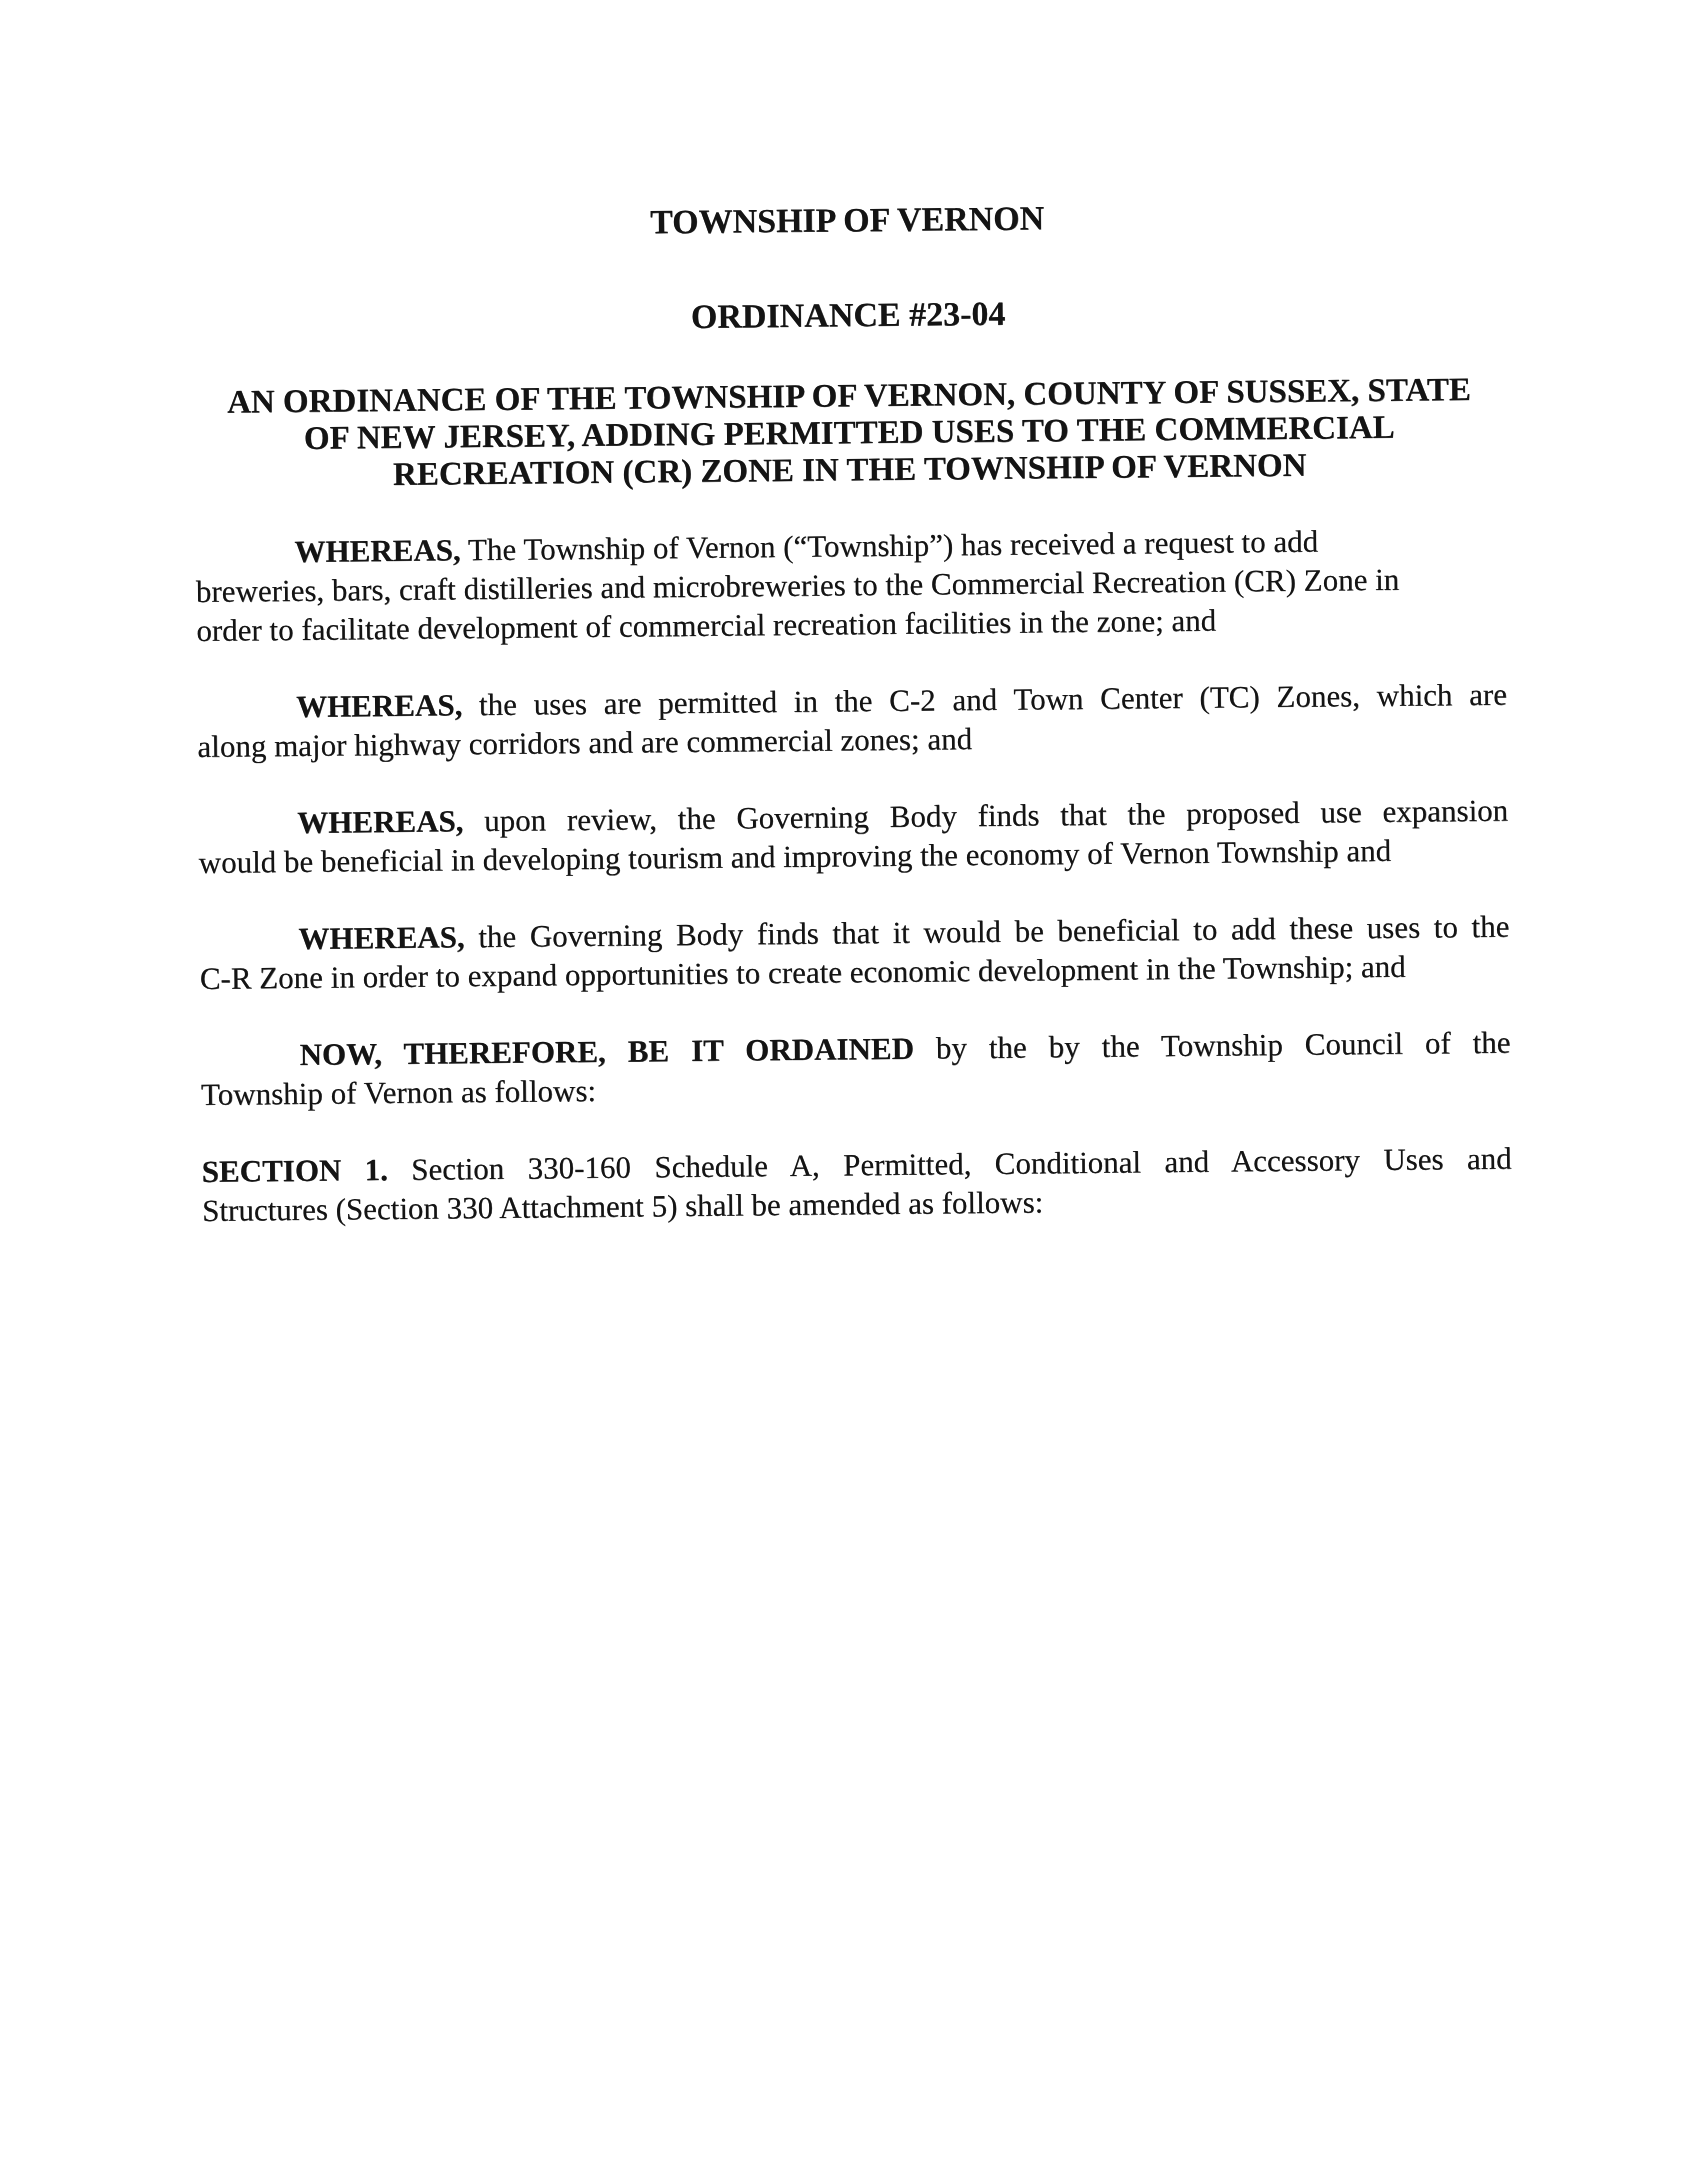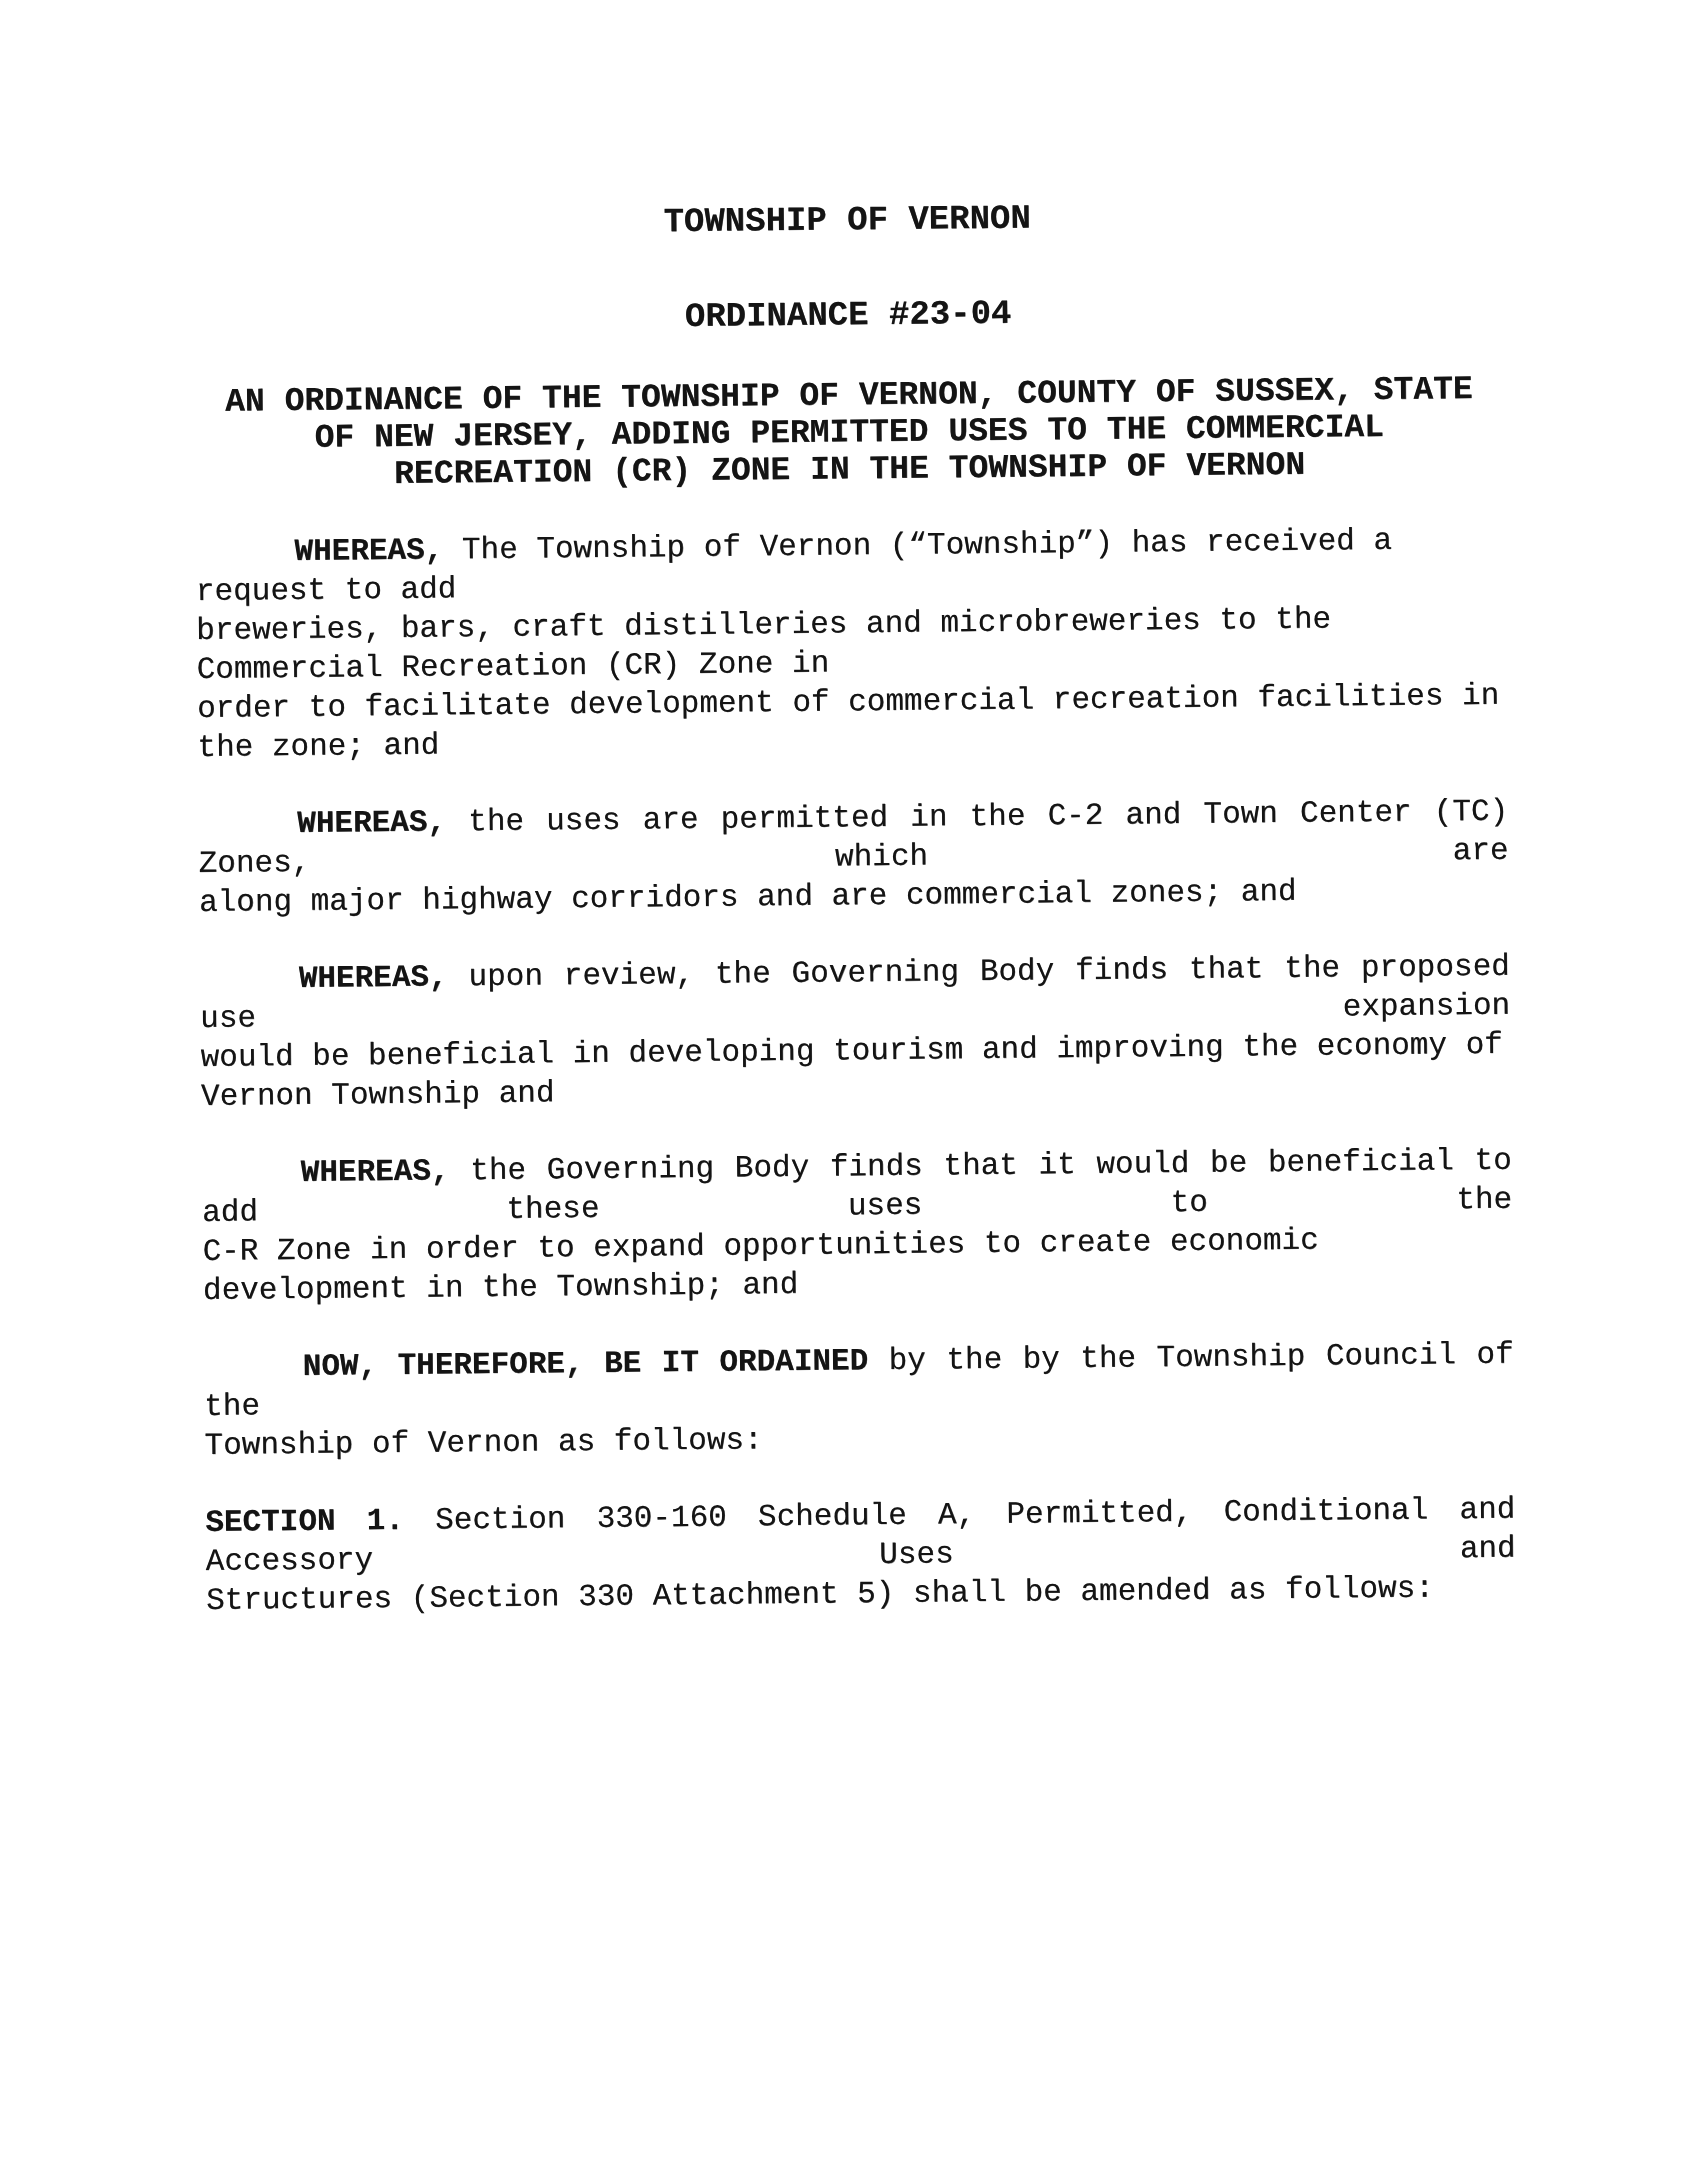--- a/index.html
+++ b/index.html
@@ -13,21 +13,20 @@
     overflow: hidden;
     font-family: "Liberation Serif", "DejaVu Serif", serif;
     color: #141414;
   }
   .sheet {
     position: relative;
     width: 1687px;
     height: 1659px;
     background: #ffffff;
     overflow: hidden;
-    font-family: Liberation Mono, monospace;
   }
   
   .content {
     position: absolute;
     left: 192px;
     top: 207px;
     width: 1310px;
     transform: rotate(-0.58deg);
     transform-origin: 0 0;
     text-shadow: 0.3px 0.3px 0.2px rgba(0,0,0,0.55); 

